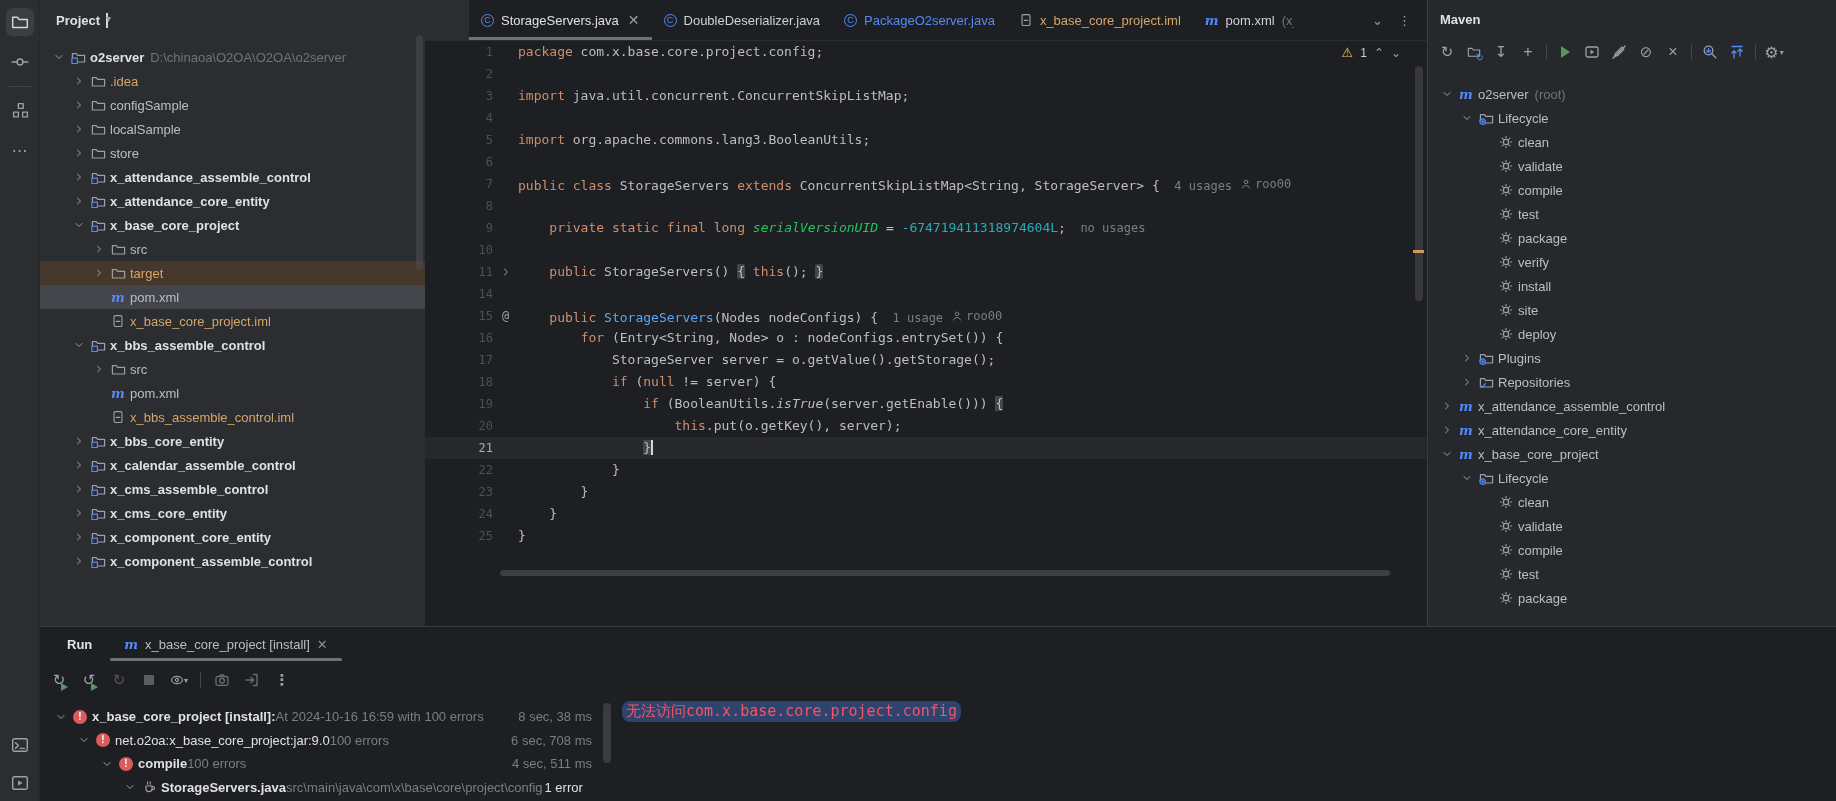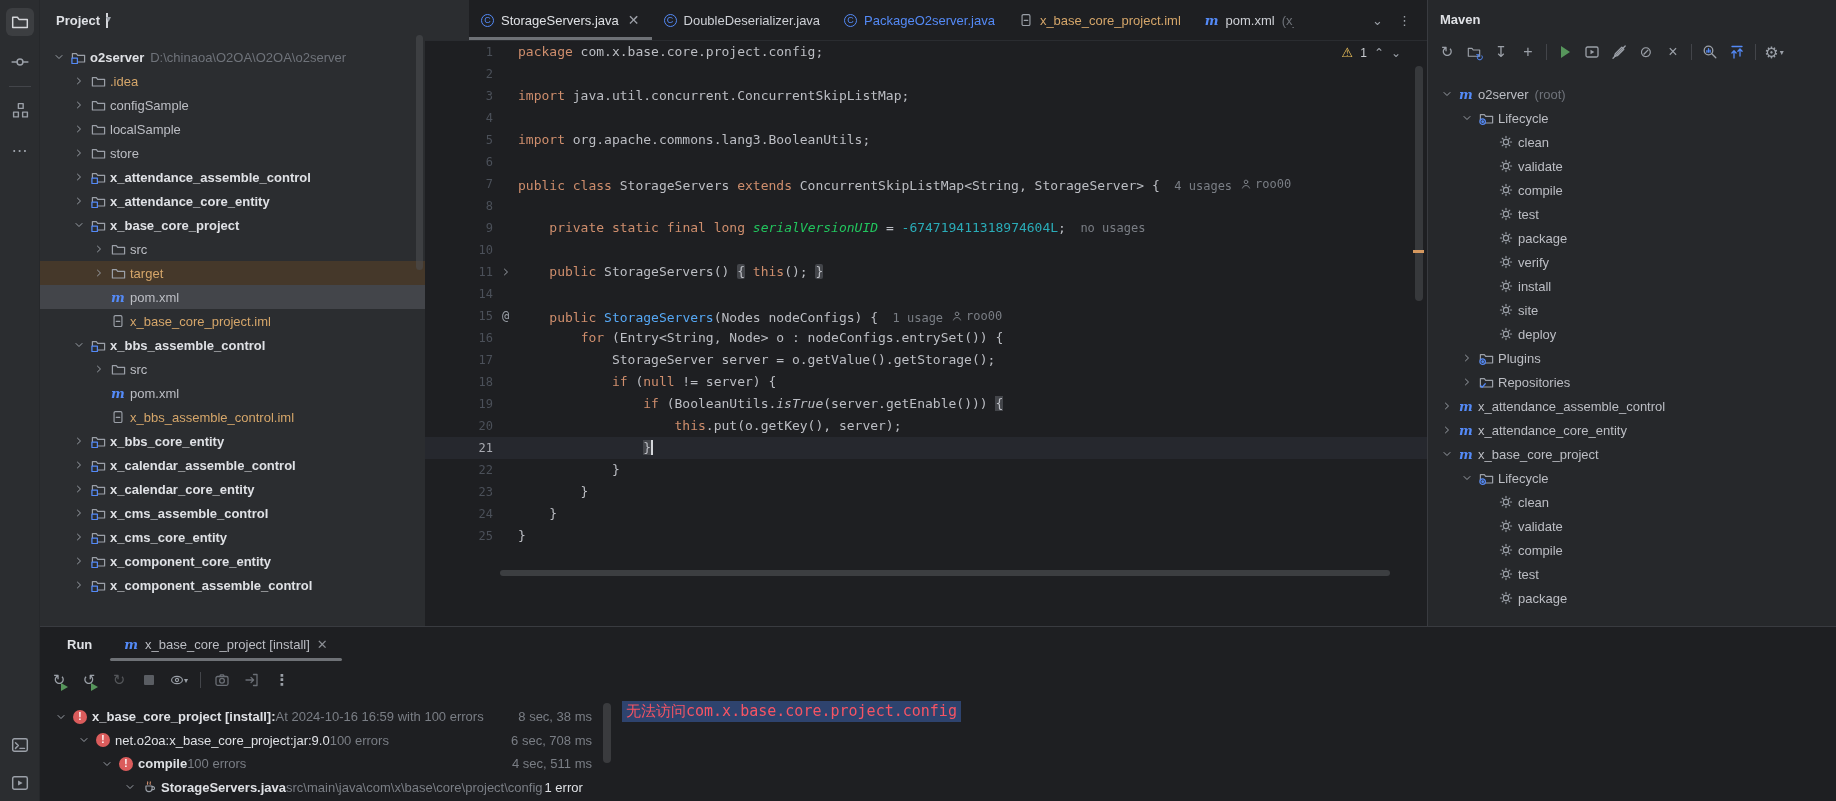--- a/index.html
+++ b/index.html
@@ -446,38 +446,20 @@
             </span>
           </span>
           <span class="tic">
             <span class="ticon" style="display:inline-flex">
               <svg width="15" height="15" viewBox="0 0 16 16" fill="none" stroke="#9ba0a8" stroke-width="1.3" stroke-linecap="round" stroke-linejoin="round">
                 <path d="M1.5 12.8V3.8h4.2l1.4 1.9h7.4v7.1z"></path>
                 <rect x="1" y="8.6" width="5.8" height="5.8" fill="#2b2d30" stroke="#548af7"></rect>
               </svg>
             </span>
           </span>
-          <span class="lbl bold">x_calendar_core_entity</span>
-        </div>
-        <div class="trow" style="padding-left:30px">
-          <span class="chev">
-            <span class="ticon" style="display:inline-flex">
-              <svg width="12" height="12" viewBox="0 0 16 16" fill="none" stroke="#9ba0a8" stroke-width="1.3" stroke-linecap="round" stroke-linejoin="round">
-                <path d="M6 4.2l4 3.8-4 3.8"></path>
-              </svg>
-            </span>
-          </span>
-          <span class="tic">
-            <span class="ticon" style="display:inline-flex">
-              <svg width="15" height="15" viewBox="0 0 16 16" fill="none" stroke="#9ba0a8" stroke-width="1.3" stroke-linecap="round" stroke-linejoin="round">
-                <path d="M1.5 12.8V3.8h4.2l1.4 1.9h7.4v7.1z"></path>
-                <rect x="1" y="8.6" width="5.8" height="5.8" fill="#2b2d30" stroke="#548af7"></rect>
-              </svg>
-            </span>
-          </span>
           <span class="lbl bold">x_cms_assemble_control</span>
         </div>
         <div class="trow" style="padding-left:30px">
           <span class="chev">
             <span class="ticon" style="display:inline-flex">
               <svg width="12" height="12" viewBox="0 0 16 16" fill="none" stroke="#9ba0a8" stroke-width="1.3" stroke-linecap="round" stroke-linejoin="round">
                 <path d="M6 4.2l4 3.8-4 3.8"></path>
               </svg>
             </span>
           </span>
@@ -1204,17 +1186,17 @@
                   <path d="M6.4 2.2c.8.9-.8 1.6 0 2.7M9.4 2.2c.8.9-.8 1.6 0 2.7" stroke="#cf8e6d"></path>
                 </svg>
               </span>
             </span>
             <span class="tb">StorageServers.java</span>
             <span class="tg"> src\main\java\com\x\base\core\project\config </span>
             <span class="tw">1 error</span>
           </div>
         </div>
       <div class="rsb"></div>
-      <div class="rmsg" style="background: rgb(46, 67, 110); color: rgb(247, 84, 100);">无法访问com.x.base.core.project.config</div>
+      <div class="rmsg" style="background: rgb(46, 67, 110); color: rgb(247, 84, 100); border-radius: 8px;">无法访问com.x.base.core.project.config</div>
     </div>
   </div>
 
 </div>
 
 </body></html>

